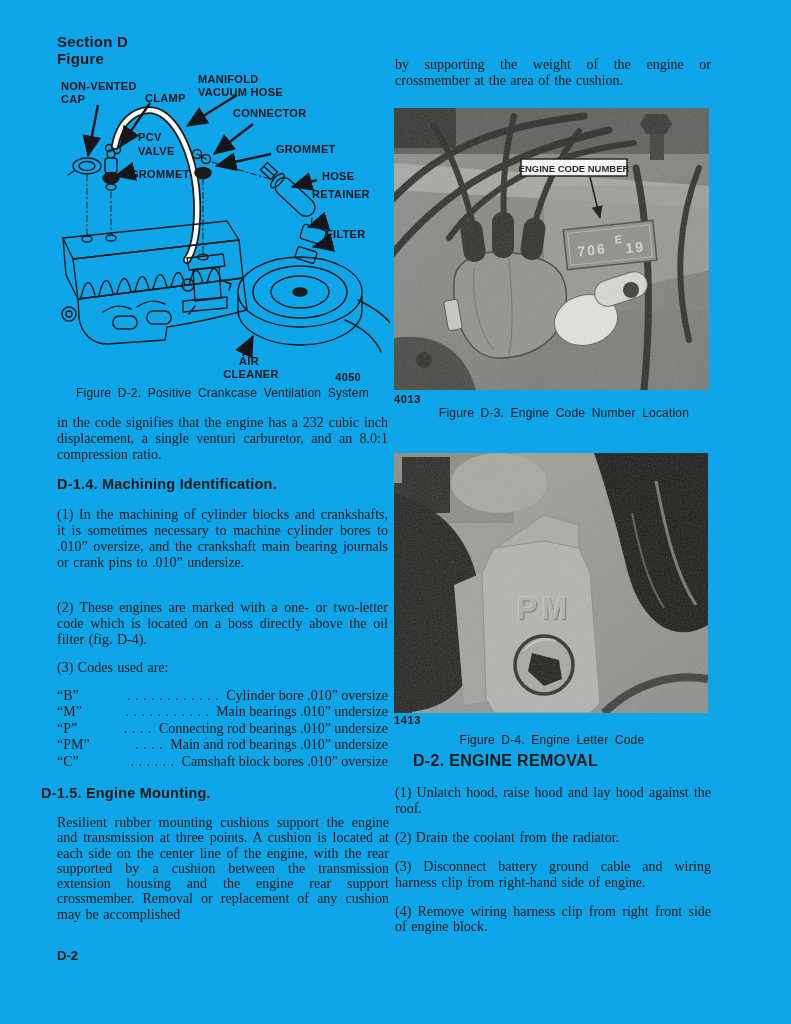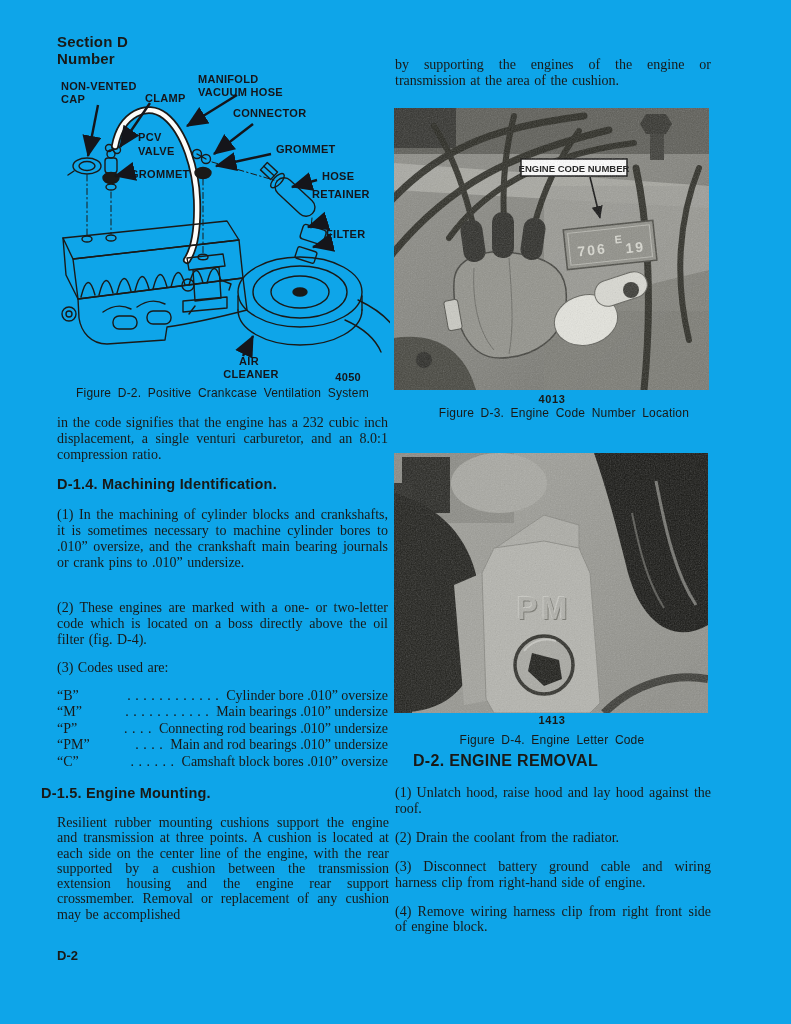--- a/index.html
+++ b/index.html
@@ -4,39 +4,39 @@
 <style>
   html,body{margin:0;padding:0;background:#cfcfcb;}
   .page{position:relative;width:791px;height:1024px;background:#0ea5e9;color:#191917;
         font-family:"Liberation Serif",serif;overflow:hidden;}
   .abs{position:absolute;}
   .body-text{font-size:14px;line-height:15.9px;text-align:justify;word-spacing:1px;}
   .page-header{font-family:"Liberation Sans",sans-serif;font-weight:bold;font-size:15px;line-height:16.5px;letter-spacing:.2px;}
   .sec-head{font-family:"Liberation Sans",sans-serif;font-weight:bold;font-size:14.5px;letter-spacing:.2px;}
   .big-head{font-family:"Liberation Sans",sans-serif;font-weight:bold;font-size:16px;letter-spacing:.3px;}
   .caption{font-family:"Liberation Sans",sans-serif;font-weight:normal;font-size:12px;text-align:center;word-spacing:3px;letter-spacing:.2px;}
-  .photo-id{font-family:"Liberation Sans",sans-serif;font-weight:bold;font-size:11px;text-align:center;letter-spacing:.6px;}
+  .photo-id{font-family:"Liberation Sans",sans-serif;font-weight:bold;font-size:11px;text-align:left;letter-spacing:.6px;}
   .footer-num{font-family:"Liberation Sans",sans-serif;font-weight:bold;font-size:13px;}
   .codes{font-size:14px;line-height:16.4px;}
   .code-line{display:flex;align-items:baseline;}
   .code-line .code{flex:0 0 auto;white-space:pre;}
   .code-line .leader{flex:1 1 auto;overflow:hidden;white-space:nowrap;text-align:right;letter-spacing:4.5px;padding:0 3px 0 4px;}
   .code-line .desc{flex:0 0 auto;white-space:pre;}
   .steps p{margin:0 0 13px 0;}
   .dlabel text{font-family:"Liberation Sans",sans-serif;font-weight:bold;font-size:11px;fill:#15151a;letter-spacing:.3px;}
   svg{display:block;}
 </style>
 </head>
 <body>
 
 <div class="page">
 
   <div class="abs page-header" style="left:57px;top:34px;">
     <div>Section D</div>
-    <div>Number</div>
+    <div>Figure</div>
   </div>
 
   <svg class="abs" style="left:45px;top:70px;" width="345" height="316" viewBox="0 0 345 316">
     <defs>
       <marker id="ah" markerWidth="11" markerHeight="9" refX="8.5" refY="4" orient="auto">
         <path d="M0,0 L9,4 L0,8 Z" fill="#15151a"></path>
       </marker>
     </defs>
 
     <g stroke="#1a1a18" stroke-width="1.4" fill="none" stroke-linecap="round" stroke-linejoin="round">
@@ -194,21 +194,21 @@
       <span class="desc">Camshaft block bores .010” oversize</span>
     </div>
   </div>
 
   <div class="abs sec-head" style="left:41px;top:785px;">D-1.5. Engine Mounting.</div>
 
   <div class="abs body-text" style="left:57px;top:815px;width:332px;line-height:15.3px;">Resilient rubber mounting cushions support the engine and transmission at three points. A cushion is located at each side on the center line of the engine, with the rear supported by a cushion between the transmission extension housing and the engine rear support crossmember. Removal or replacement of any cushion may be accomplished</div>
 
   <div class="abs footer-num" style="left:57px;top:948px;">D-2</div>
 
-  <div class="abs body-text" style="left:395px;top:57px;width:316px;">by supporting the engines of the engine or transmission at the area of the cushion.</div>
+  <div class="abs body-text" style="left:395px;top:57px;width:316px;">by supporting the weight of the engine or crossmember at the area of the cushion.</div>
 
   <svg class="abs" style="left:394px;top:108px;" width="315" height="282" viewBox="0 0 315 282">
     <defs>
       <linearGradient id="p1g" x1="0" y1="0" x2="1" y2="1">
         <stop offset="0" stop-color="#90908a"></stop>
           <stop offset="0.55" stop-color="#83837d"></stop>
           <stop offset="1" stop-color="#6a6a64"></stop>
       </linearGradient>
       <filter id="g1" x="0" y="0" width="100%" height="100%">
         <feTurbulence type="fractalNoise" baseFrequency="0.85" numOctaves="2" stitchTiles="stitch"></feTurbulence>

